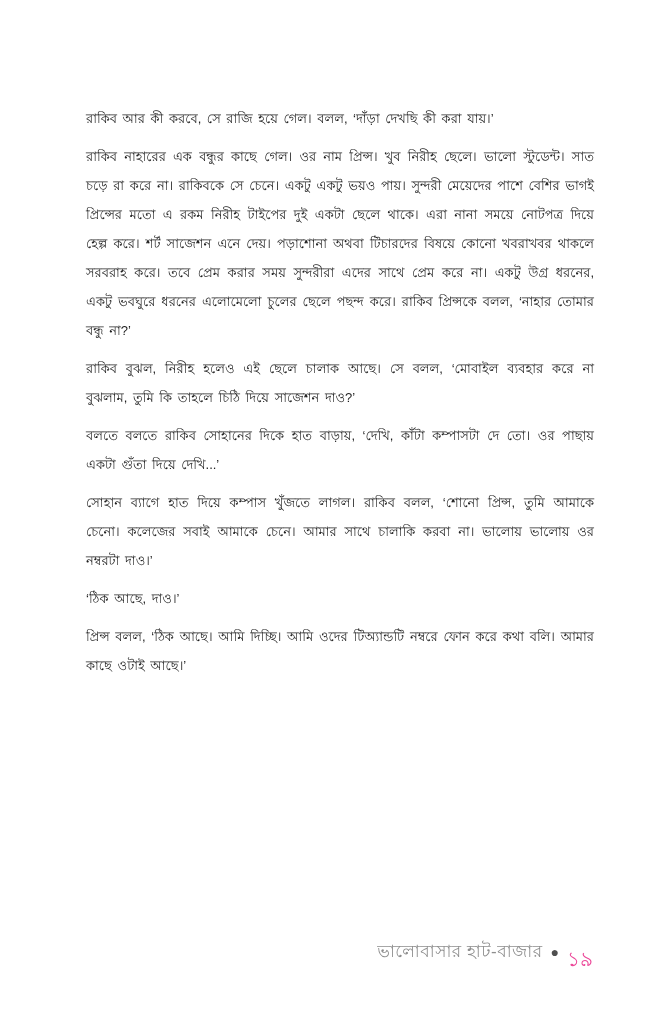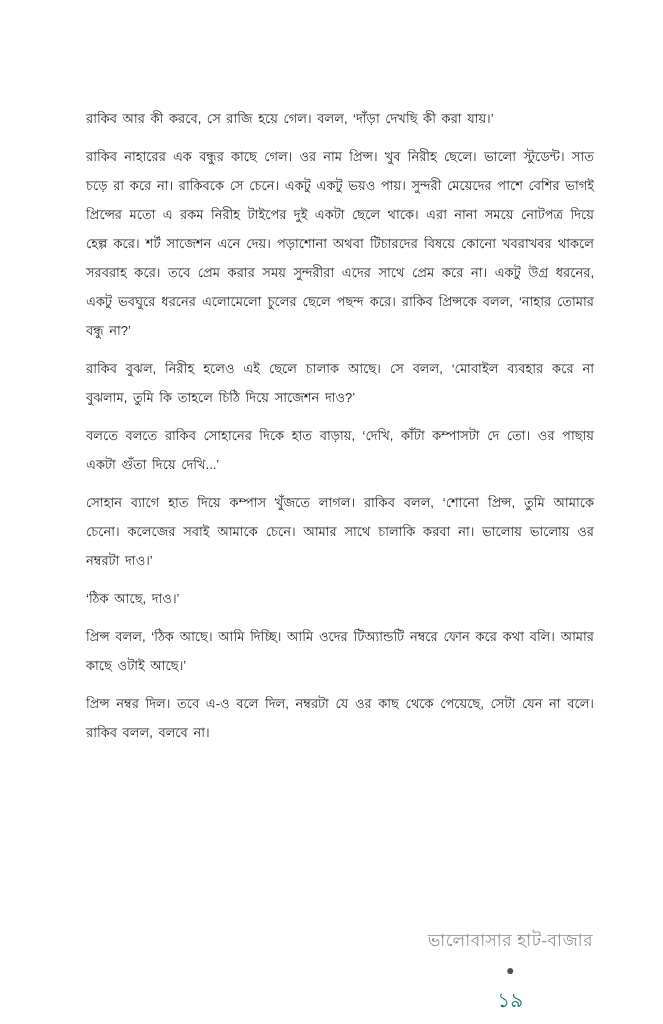--- a/index.html
+++ b/index.html
@@ -35,51 +35,50 @@
     word-spacing: 2px;
   }
   .page-footer {
     position: absolute;
     top: 927px;
     right: 70px;
     display: flex;
     align-items: center;
     gap: 8px;
     white-space: nowrap;
-    flex-direction: column;
   }
   .footer-title {
     font-size: 17px;
     color: #8e8e8e;
     letter-spacing: 0.5px;
   }
   .footer-dot {
     font-size: 14px;
     color: #4f4f4f;
     line-height: 1;
   }
   .footer-page-number {
     font-size: 20px;
-    color: #0f766e;
+    color: #ec4899;
+    margin-top: 17px;
   }
 </style>
 </head>
 <body>
 
 <div class="book-page">
 
   <div class="text-block">
     <p>রাকিব আর কী করবে, সে রাজি হয়ে গেল। বলল, ‘দাঁড়া দেখছি কী করা যায়।’</p>
     <p>রাকিব নাহারের এক বন্ধুর কাছে গেল। ওর নাম প্রিন্স। খুব নিরীহ ছেলে। ভালো স্টুডেন্ট। সাত চড়ে রা করে না। রাকিবকে সে চেনে। একটু একটু ভয়ও পায়। সুন্দরী মেয়েদের পাশে বেশির ভাগই প্রিন্সের মতো এ রকম নিরীহ টাইপের দুই একটা ছেলে থাকে। এরা নানা সময়ে নোটপত্র দিয়ে হেল্প করে। শর্ট সাজেশন এনে দেয়। পড়াশোনা অথবা টিচারদের বিষয়ে কোনো খবরাখবর থাকলে সরবরাহ করে। তবে প্রেম করার সময় সুন্দরীরা এদের সাথে প্রেম করে না। একটু উগ্র ধরনের, একটু ভবঘুরে ধরনের এলোমেলো চুলের ছেলে পছন্দ করে। রাকিব প্রিন্সকে বলল, ‘নাহার তোমার বন্ধু না?’</p>
     <p>রাকিব বুঝল, নিরীহ হলেও এই ছেলে চালাক আছে। সে বলল, ‘মোবাইল ব্যবহার করে না বুঝলাম, তুমি কি তাহলে চিঠি দিয়ে সাজেশন দাও?’</p>
     <p>বলতে বলতে রাকিব সোহানের দিকে হাত বাড়ায়, ‘দেখি, কাঁটা কম্পাসটা দে তো। ওর পাছায় একটা গুঁতা দিয়ে দেখি...’</p>
     <p>সোহান ব্যাগে হাত দিয়ে কম্পাস খুঁজতে লাগল। রাকিব বলল, ‘শোনো প্রিন্স, তুমি আমাকে চেনো। কলেজের সবাই আমাকে চেনে। আমার সাথে চালাকি করবা না। ভালোয় ভালোয় ওর নম্বরটা দাও।’</p>
     <p>‘ঠিক আছে, দাও।’</p>
     <p>প্রিন্স বলল, ‘ঠিক আছে। আমি দিচ্ছি। আমি ওদের টিঅ্যান্ডটি নম্বরে ফোন করে কথা বলি। আমার কাছে ওটাই আছে।’</p>
-    <p>প্রিন্স নম্বর দিল। তবে এ-ও বলে দিল, নম্বরটা যে ওর কাছ থেকে পেয়েছে, সেটা যেন না বলে। রাকিব বলল, বলবে না।</p>
   </div>
 
   <div class="page-footer">
     <span class="footer-title">ভালোবাসার হাট-বাজার</span>
     <span class="footer-dot">●</span>
     <span class="footer-page-number">১৯</span>
   </div>
 
 </div>
 

